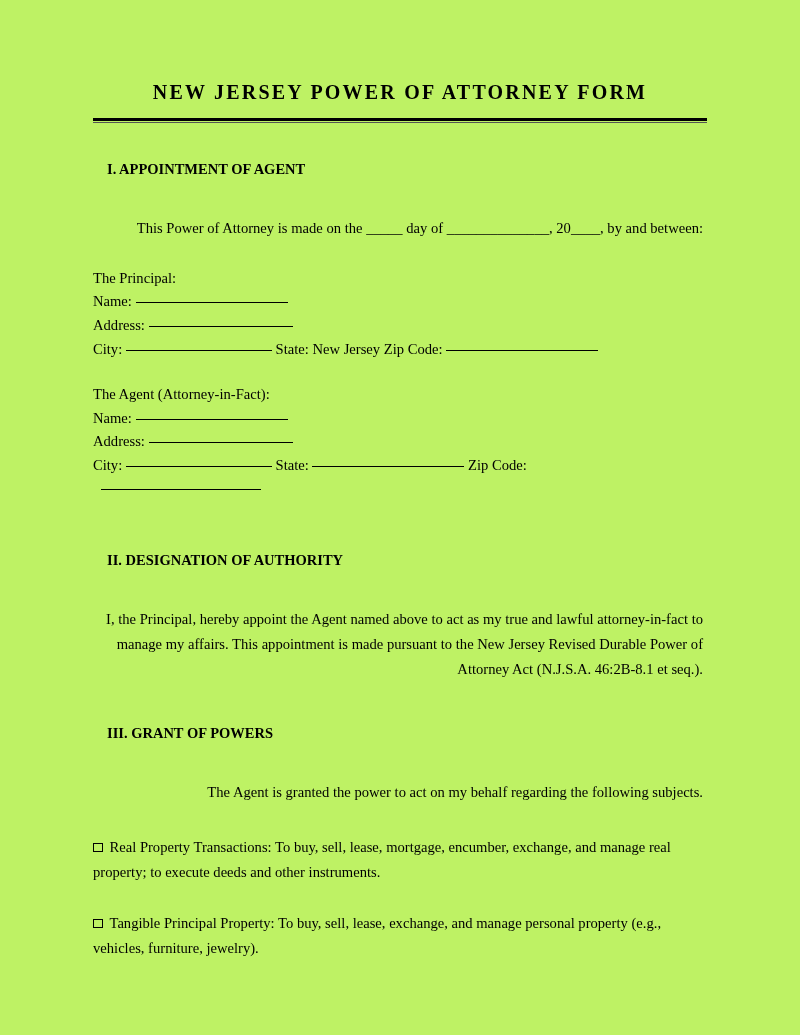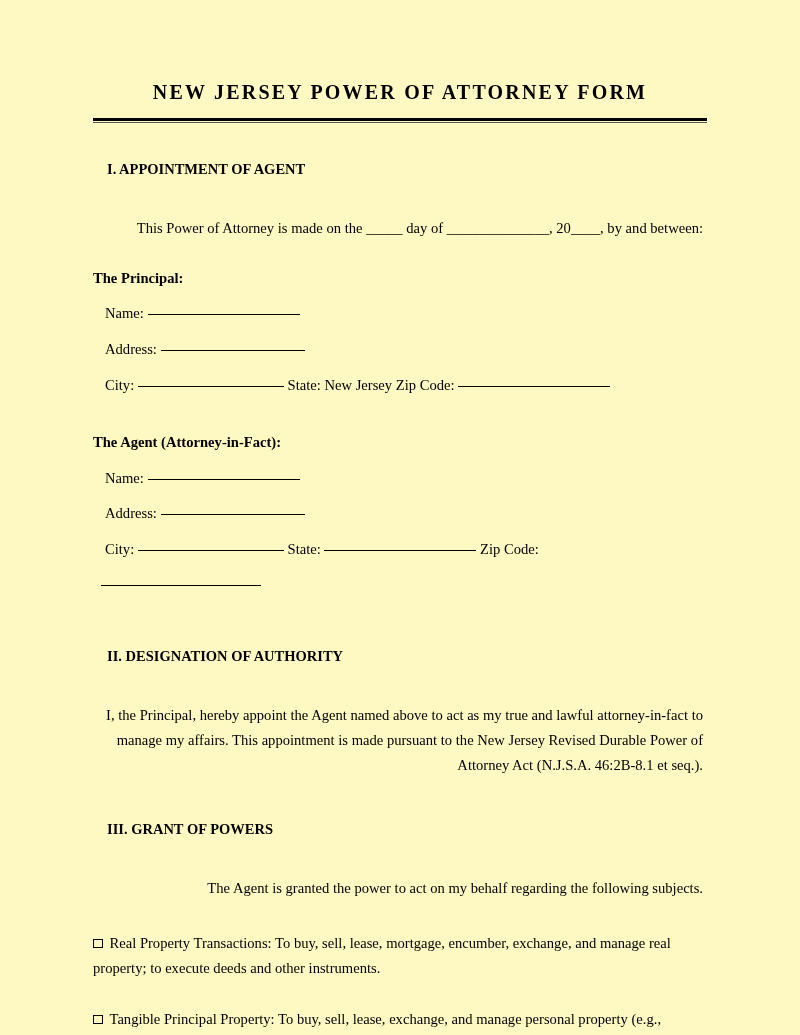--- a/index.html
+++ b/index.html
@@ -8,21 +8,21 @@
     background: #ffffff;
   }
   body {
     font-family: "Liberation Serif", "DejaVu Serif", serif;
     color: #000000;
   }
   .page {
     position: relative;
     width: 800px;
     height: 1035px;
-    background: #fef9c3;
+    background: #bef264;
     overflow: hidden;
     box-sizing: border-box;
   }
   .content {
     position: absolute;
     left: 93px;
     top: 0;
     width: 614px;
   }
   .doc-title {
@@ -52,25 +52,25 @@
     margin: 4px;
     padding-top: 23px;
     font-size: 14.6px;
     line-height: 1.72;
     text-align: right;
   }
   .block-label {
     margin: 0;
     padding-top: 22px;
     font-size: 14.6px;
-    font-weight: bold;
+    font-weight: normal;
     line-height: 1.6;
   }
   .field-line {
-    margin: 12px;
+    margin: 0;
     font-size: 14.6px;
     line-height: 1.62;
     white-space: normal;
   }
   .blank {
     display: inline-block;
     border-bottom: 1.6px solid #000000;
     vertical-align: 3px;
     height: 0;
   }

